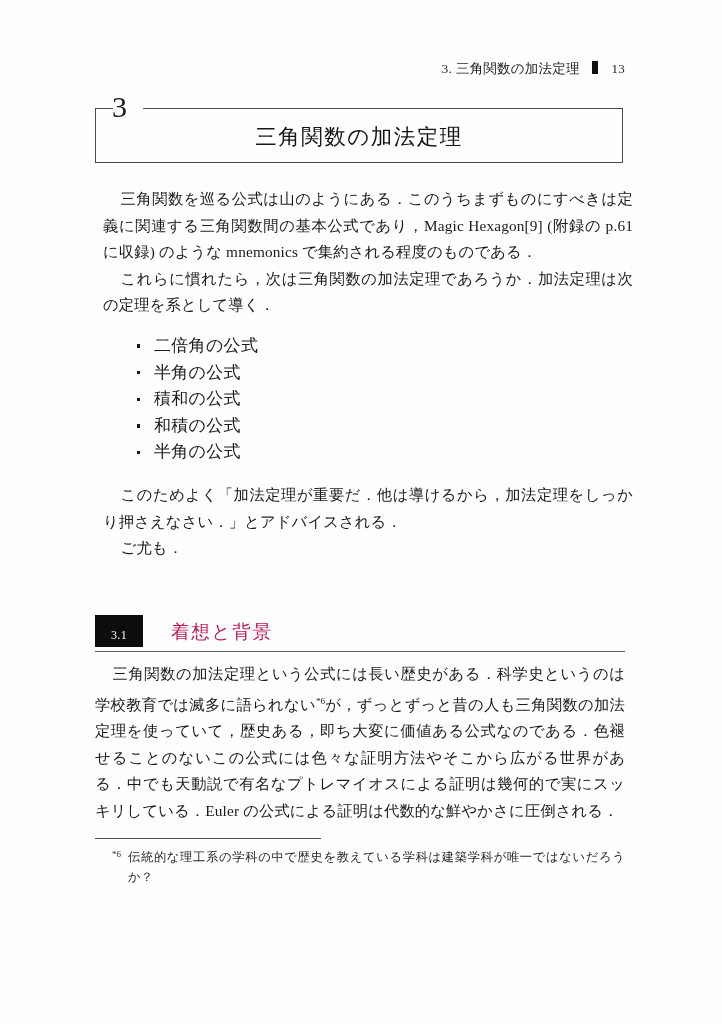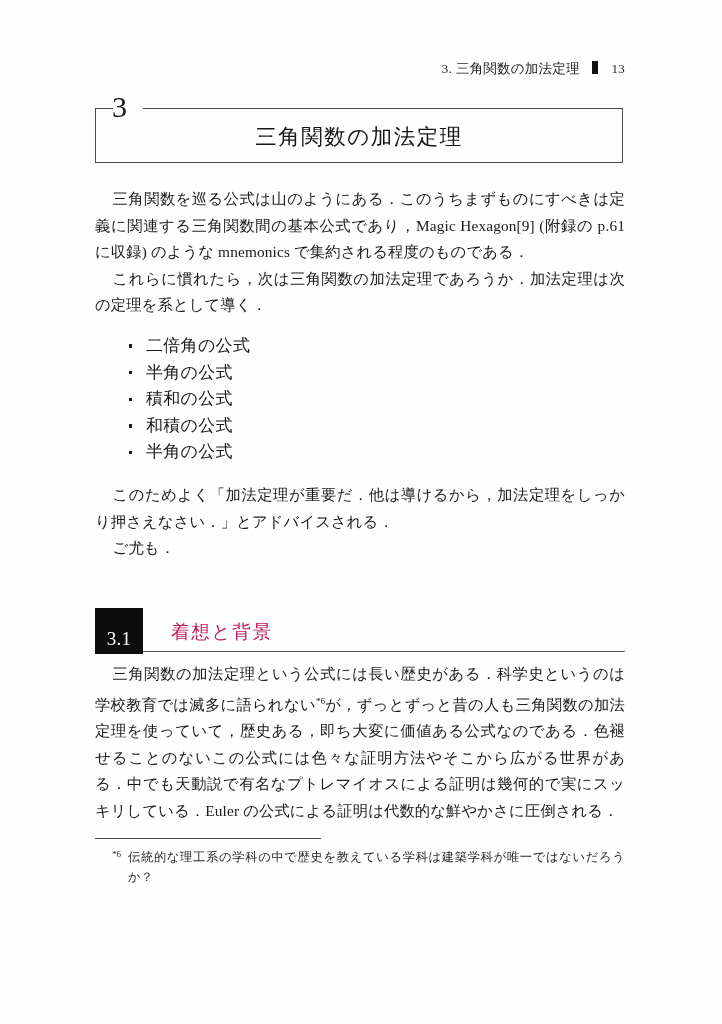--- a/index.html
+++ b/index.html
@@ -100,21 +100,21 @@
     width: 528px;
     text-align: center;
     font-size: 21.5px;
     letter-spacing: 1.5px;
     color: #141414;
   }
 
   
   .body-col {
     position: absolute;
-    left: 95px;
+    left: 103px;
     top: 186px;
     width: 530px;
   }
   p.para {
     margin: 0;
     font-size: 15.3px;
     line-height: 26.6px;
     text-align: justify;
     text-justify: inter-character;
     letter-spacing: 0.15px;
@@ -156,23 +156,23 @@
     width: 530px;
   }
   .sec-row {
     display: flex;
     align-items: center;
     height: 26px;
   }
   .sec-badge {
     background: #0d0d0d;
     color: #ffffff;
-    font-size: 19px;
+    font-size: 12px;
     line-height: 1;
-    padding: 21px 8px 6px 8px;
+    padding: 14px 8px 6px 8px;
     min-width: 32px;
     text-align: center;
     letter-spacing: 0.3px;
   }
   .sec-title {
     margin-left: 28px;
     font-size: 18.5px;
     letter-spacing: 1.8px;
     color: #be185d;
   }

